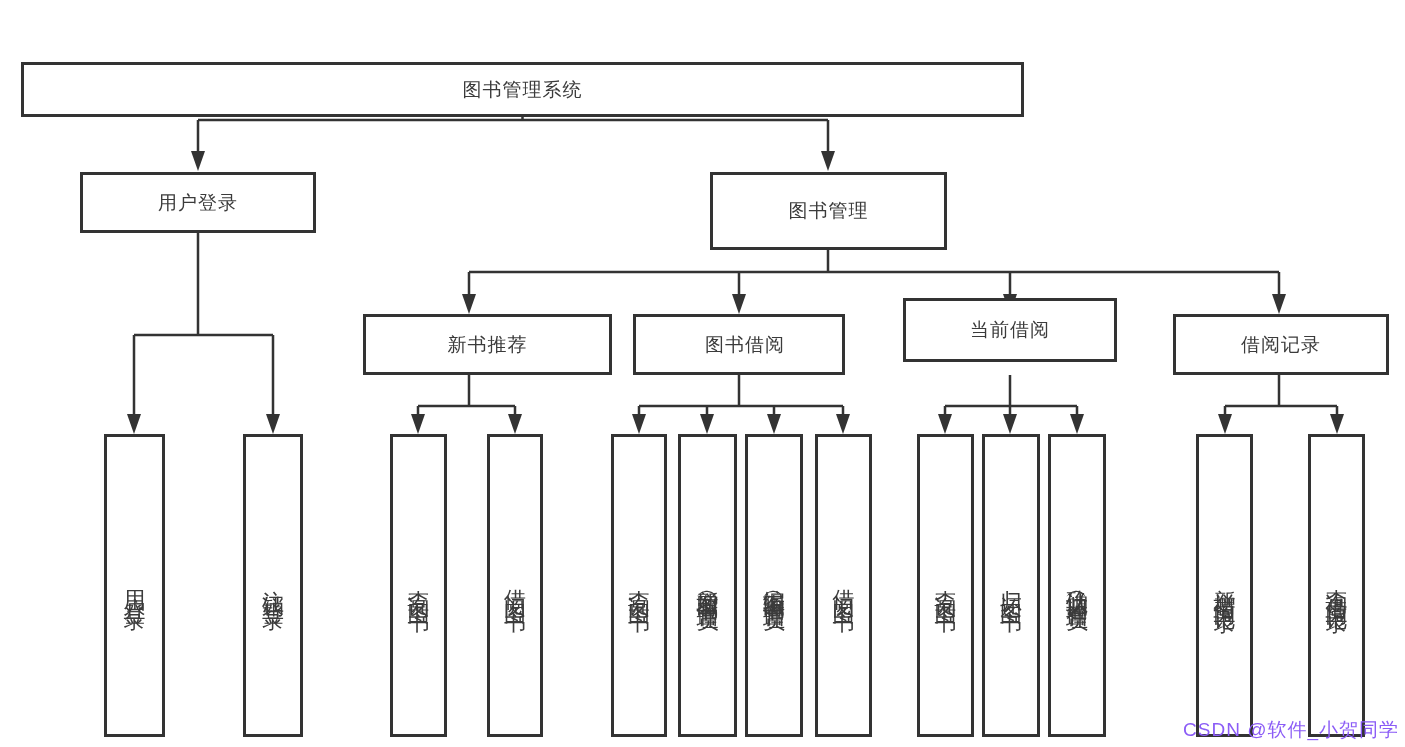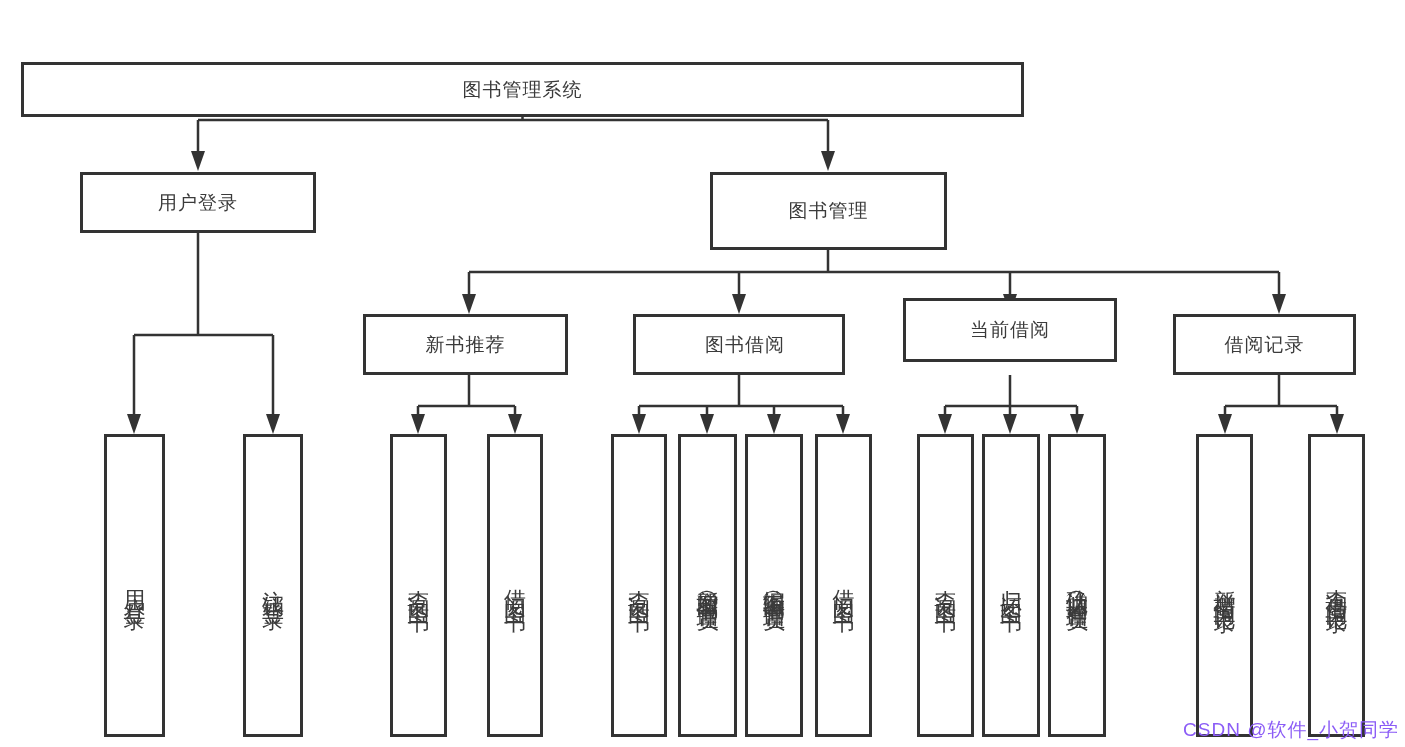--- a/index.html
+++ b/index.html
@@ -73,24 +73,24 @@
       <polygon points="1218,414 1232,414 1225,434" fill="#333333" stroke="none"></polygon>
       <polygon points="1330,414 1344,414 1337,434" fill="#333333" stroke="none"></polygon>
     </g>
   </svg>
 
   <div class="node" style="left:21px;top:14px;width:1003px;height:55px;margin-top:48px;">图书管理系统</div>
 
   <div class="node" style="left:80px;top:172px;width:236px;height:61px;">用户登录</div>
   <div class="node" style="left:710px;top:172px;width:237px;height:78px;">图书管理</div>
 
-  <div class="node" style="left:363px;top:314px;width:205px;height:61px;">新书推荐</div>
+  <div class="node" style="left:363px;top:314px;width:249px;height:61px;">新书推荐</div>
   <div class="node" style="left:633px;top:314px;width:212px;height:61px;padding-left:12px;">图书借阅</div>
   <div class="node" style="left:903px;top:298px;width:214px;height:64px;">当前借阅</div>
-  <div class="node" style="left:1173px;top:314px;width:183px;height:61px;">借阅记录</div>
+  <div class="node" style="left:1173px;top:314px;width:216px;height:61px;">借阅记录</div>
 
   <div class="leaf" style="left:104px;top:434px;width:61px;height:303px;">用户登录</div>
   <div class="leaf" style="left:243px;top:434px;width:60px;height:303px;">注销登录</div>
 
   <div class="leaf" style="left:390px;top:434px;width:57px;height:303px;">查询图书</div>
   <div class="leaf" style="left:487px;top:434px;width:56px;height:303px;">借阅图书</div>
 
   <div class="leaf" style="left:611px;top:434px;width:56px;height:303px;">查询图书</div>
   <div class="leaf" style="left:678px;top:434px;width:59px;height:303px;letter-spacing:3px;">新增图书（管理员）</div>
   <div class="leaf" style="left:745px;top:434px;width:58px;height:303px;letter-spacing:3px;">编辑图书（管理员）</div>

